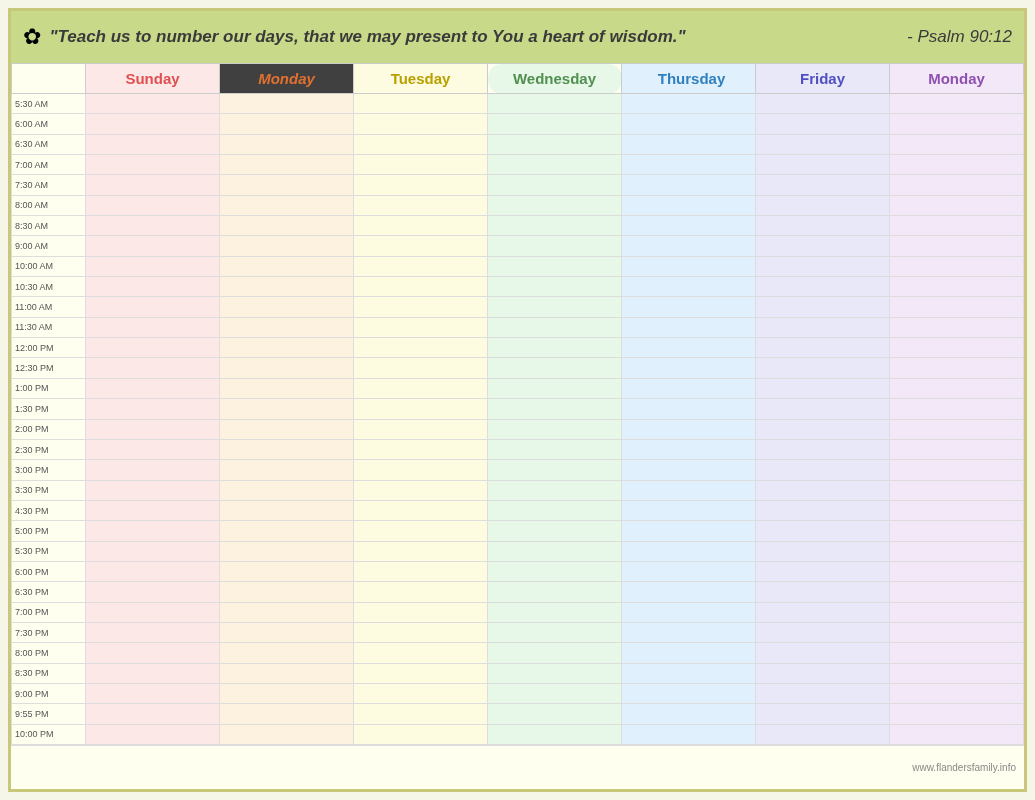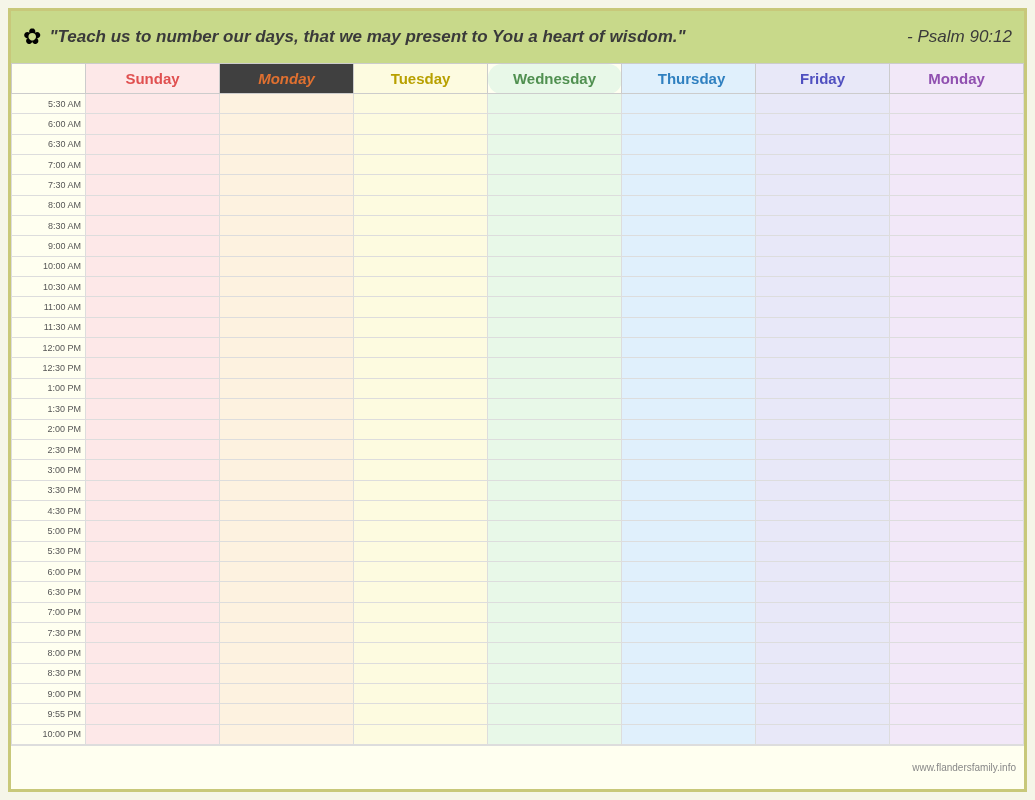--- a/index.html
+++ b/index.html
@@ -86,21 +86,20 @@
     .th-saturday { color: #9050b0; background: #f2e8f8; }
 
     tbody tr td {
       border: 1px solid #ddd;
       font-size: 9.5px;
       padding: 0 3px;
       height: 18px;
       vertical-align: middle;
     }
     .td-time {
-      text-align: right;
       color: #555;
       font-size: 9px;
       background: #fffff0;
       padding-right: 4px;
       white-space: nowrap;
     }
     .td-sunday { background: #fde8e8; }
     .td-monday { background: #fdf2e0; }
     .td-tuesday { background: #fdfbe0; }
     .td-wednesday { background: #e8f8e8; }

